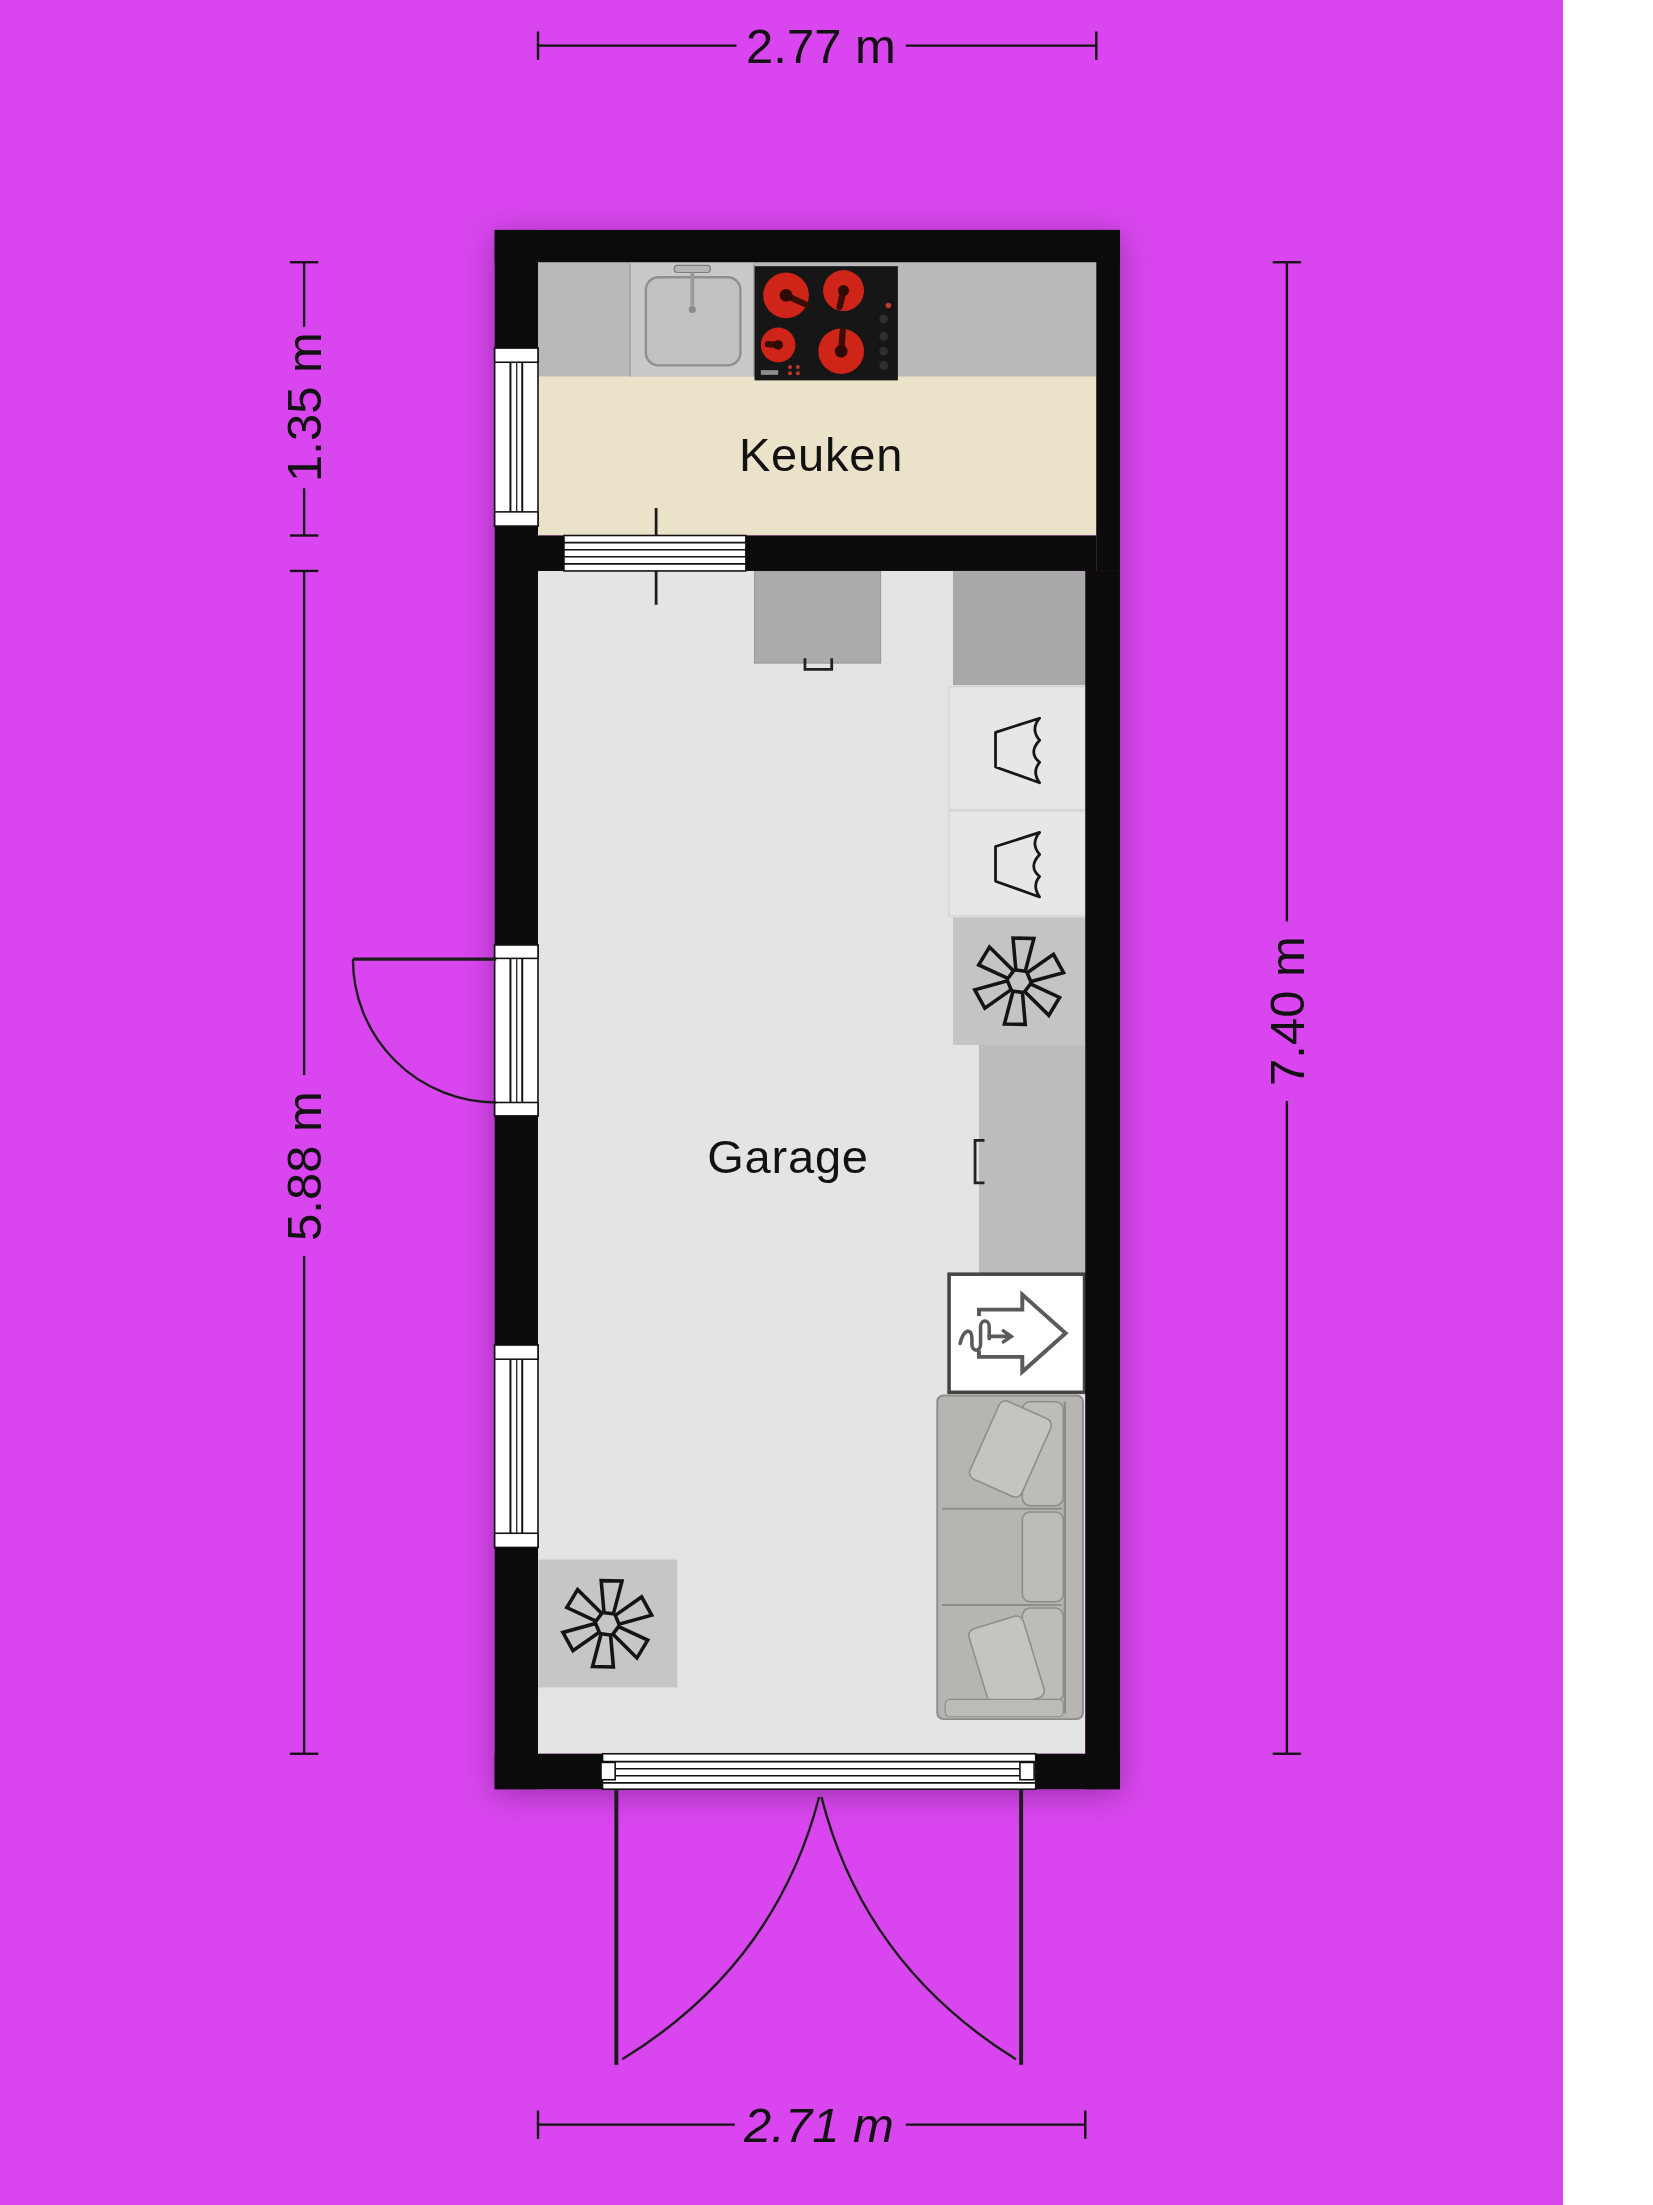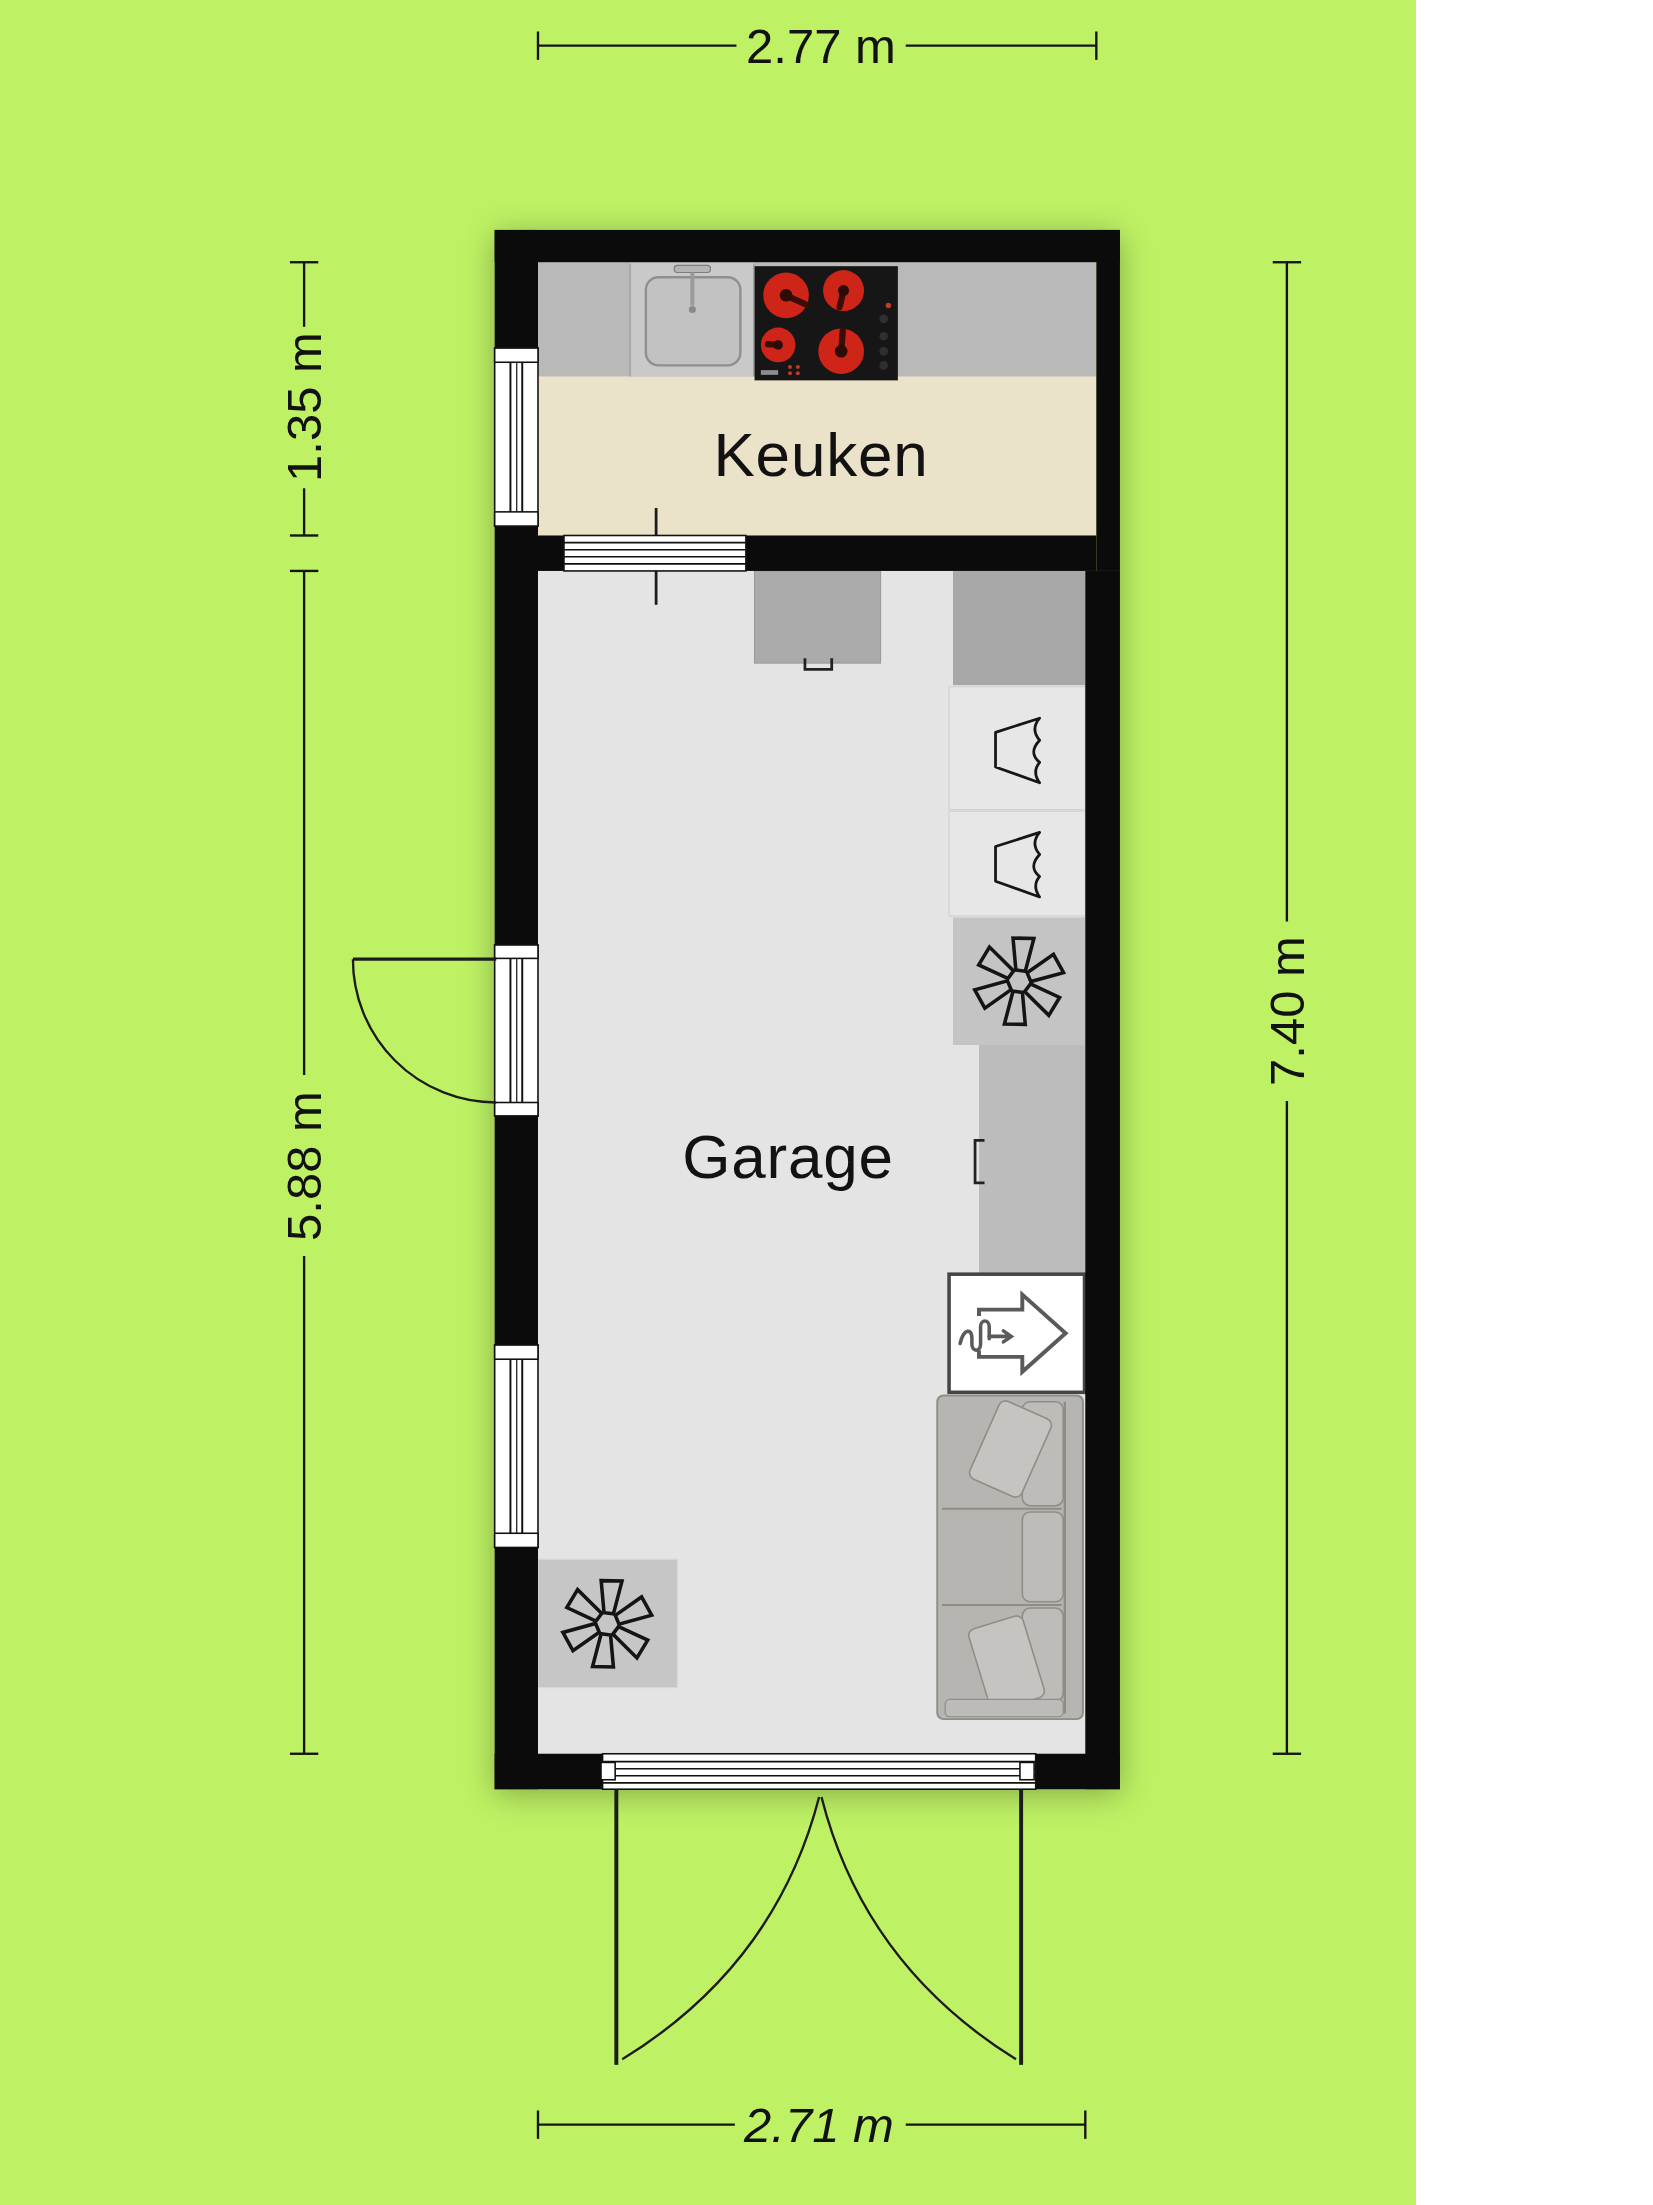--- a/index.html
+++ b/index.html
@@ -1,25 +1,25 @@
 <!DOCTYPE html>
 <html style="font-size:12.6px"><head>
 <meta charset="utf-8">
 <style>
   html,body{margin:0;padding:0;background:#ffffff;}
-  .canvas{position:relative;width:1416px;height:2205px;background:#bef264;overflow:hidden;
+  .canvas{position:relative;width:1563px;height:2205px;background:#d946ef;overflow:hidden;
           font-family:"Liberation Sans", sans-serif;}
   .building-shadow{position:absolute;left:495px;top:230px;width:625px;height:1559px;
           box-shadow:0 4.7px 30px rgba(0,0,0,0.30);}
   svg.plan{position:absolute;left:0;top:0;}
   .lbl{position:absolute;color:#121212;white-space:nowrap;
        transform:translate(-50%,-50%);}
   .lbl.rot{transform:translate(-50%,-50%) rotate(-90deg);}
   .dim-lbl{font-size:49px;}
-  .room-lbl{font-size:62px;letter-spacing:0.8px;}
+  .room-lbl{font-size:47px;letter-spacing:0.8px;}
 </style>
 </head>
 <body>
 
 <div class="canvas">
 
   <div class="building-shadow"></div>
 
   <svg class="plan" width="1654" height="2205" viewBox="0 0 2100 2800">
 

